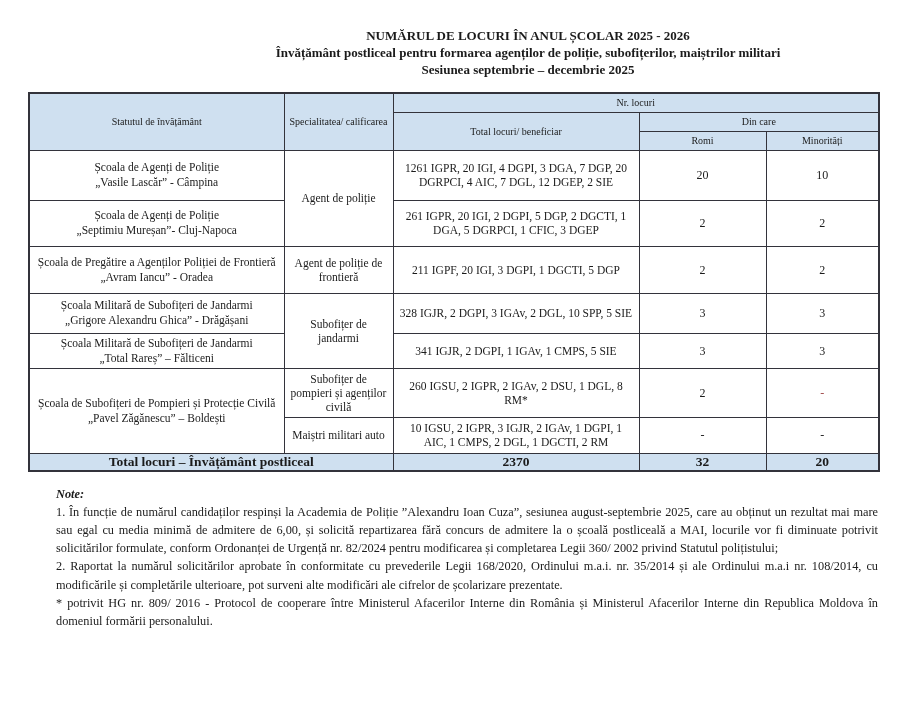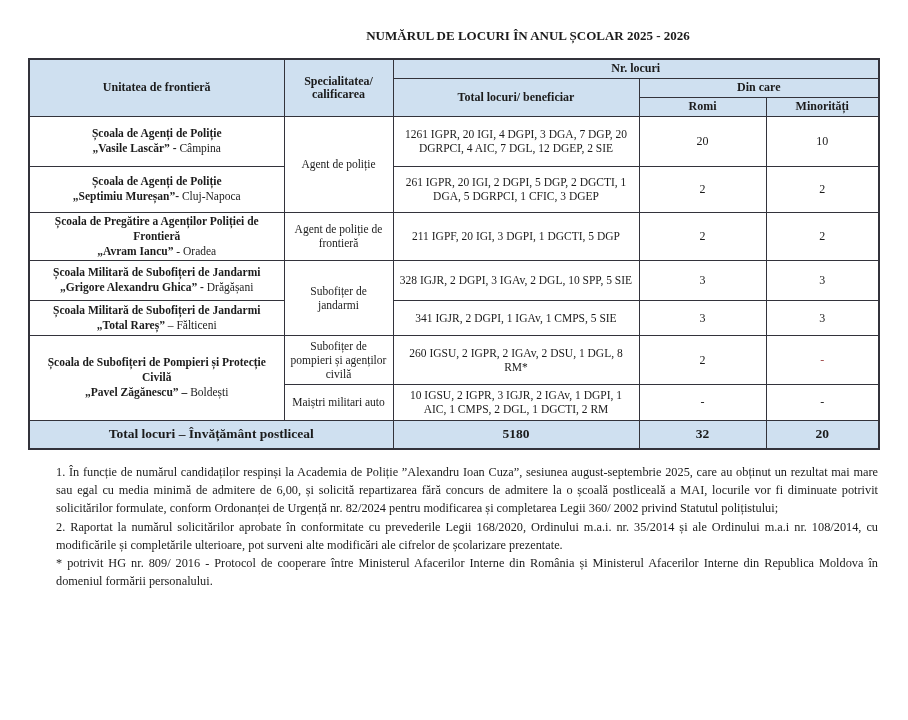--- a/index.html
+++ b/index.html
@@ -35,27 +35,27 @@
   }
   table.places th, table.places td{
     border:1px solid var(--border-col);
     text-align:center;
     vertical-align:middle;
     padding:1px 4px;
     overflow:hidden;
   }
   thead th{
     background:var(--header-bg);
-    font-size:12px;
-    font-weight:bold;
+    font-size:10px;
+    font-weight:normal;
     line-height:13px;
   }
   tbody td{font-size:11.5px;line-height:14px;}
   .school-cell{line-height:15px;}
-  .school-title,.school-name{font-weight:bold;}
+  .school-title,.school-name{font-weight:normal;}
   .school-city{font-weight:normal;}
   .beneficiary-cell{padding:1px 14px;}
   .num-cell{font-size:12px;}
   .dash-red{color:var(--red-dash);}
   tr.total-row td{
     background:var(--total-bg);
     font-weight:bold;
     font-size:13.5px;
   }
   .notes{
@@ -66,33 +66,35 @@
     text-align:justify;
   }
   .notes-label{font-weight:bold;font-style:italic;}
   .note-par{margin:0;}
 </style>
 </head>
 <body>
 
 <div class="doc-header">
   <div class="title-line">NUMĂRUL DE LOCURI ÎN ANUL ȘCOLAR 2025 - 2026</div>
+  <div class="title-line">Învățământ postliceal pentru formarea agenților de poliție, subofițerilor, maiștrilor militari</div>
+  <div class="title-line">Sesiunea septembrie – decembrie 2025</div>
 </div>
 
 <table class="places">
   <colgroup>
     <col style="width:255px">
     <col style="width:109px">
     <col style="width:246px">
     <col style="width:127px">
     <col style="width:113px">
   </colgroup>
   <thead>
     <tr style="height:19px">
-      <th rowspan="3">Unitatea de frontieră</th>
+      <th rowspan="3">Statutul de învățământ</th>
       <th rowspan="3">Specialitatea/ calificarea</th>
       <th colspan="3">Nr. locuri</th>
     </tr>
     <tr style="height:19px">
       <th rowspan="2">Total locuri/ beneficiar</th>
       <th colspan="2">Din care</th>
     </tr>
     <tr style="height:19px">
       <th>Romi</th>
       <th>Minorități</th>
@@ -156,26 +158,27 @@
       <td class="beneficiary-cell">260 IGSU, 2 IGPR, 2 IGAv, 2 DSU, 1 DGL, 8 RM*</td>
       <td class="num-cell">2</td>
       <td class="num-cell dash-red">-</td>
     </tr>
     <tr style="height:36px">
       <td class="specialty-cell">Maiștri militari auto</td>
       <td class="beneficiary-cell">10 IGSU, 2 IGPR, 3 IGJR, 2 IGAv, 1 DGPI, 1 AIC, 1 CMPS, 2 DGL, 1 DGCTI, 2 RM</td>
       <td class="num-cell">-</td>
       <td class="num-cell">-</td>
     </tr>
-    <tr class="total-row" style="height:29px">
+    <tr class="total-row" style="height:17px">
       <td colspan="2">Total locuri – Învățământ postliceal</td>
-      <td>5180</td>
+      <td>2370</td>
       <td>32</td>
       <td>20</td>
     </tr>
   </tbody>
 </table>
 
 <div class="notes">
+  <p class="note-par notes-label">Note:</p>
   <p class="note-par">1. În funcție de numărul candidaților respinși la Academia de Poliție ”Alexandru Ioan Cuza”, sesiunea august-septembrie 2025, care au obținut un rezultat mai mare sau egal cu media minimă de admitere de 6,00, și solicită repartizarea fără concurs de admitere la o școală postliceală a MAI, locurile vor fi diminuate potrivit solicitărilor formulate, conform Ordonanței de Urgență nr. 82/2024 pentru modificarea și completarea Legii 360/ 2002 privind Statutul polițistului;</p>
   <p class="note-par">2. Raportat la numărul solicitărilor aprobate în conformitate cu prevederile Legii 168/2020, Ordinului m.a.i. nr. 35/2014 și ale Ordinului m.a.i nr. 108/2014, cu modificările și completările ulterioare, pot surveni alte modificări ale cifrelor de școlarizare prezentate.</p>
   <p class="note-par">* potrivit HG nr. 809/ 2016 - Protocol de cooperare între Ministerul Afacerilor Interne din România și Ministerul Afacerilor Interne din Republica Moldova în domeniul formării personalului.</p>
 </div>
 
 </body></html>

